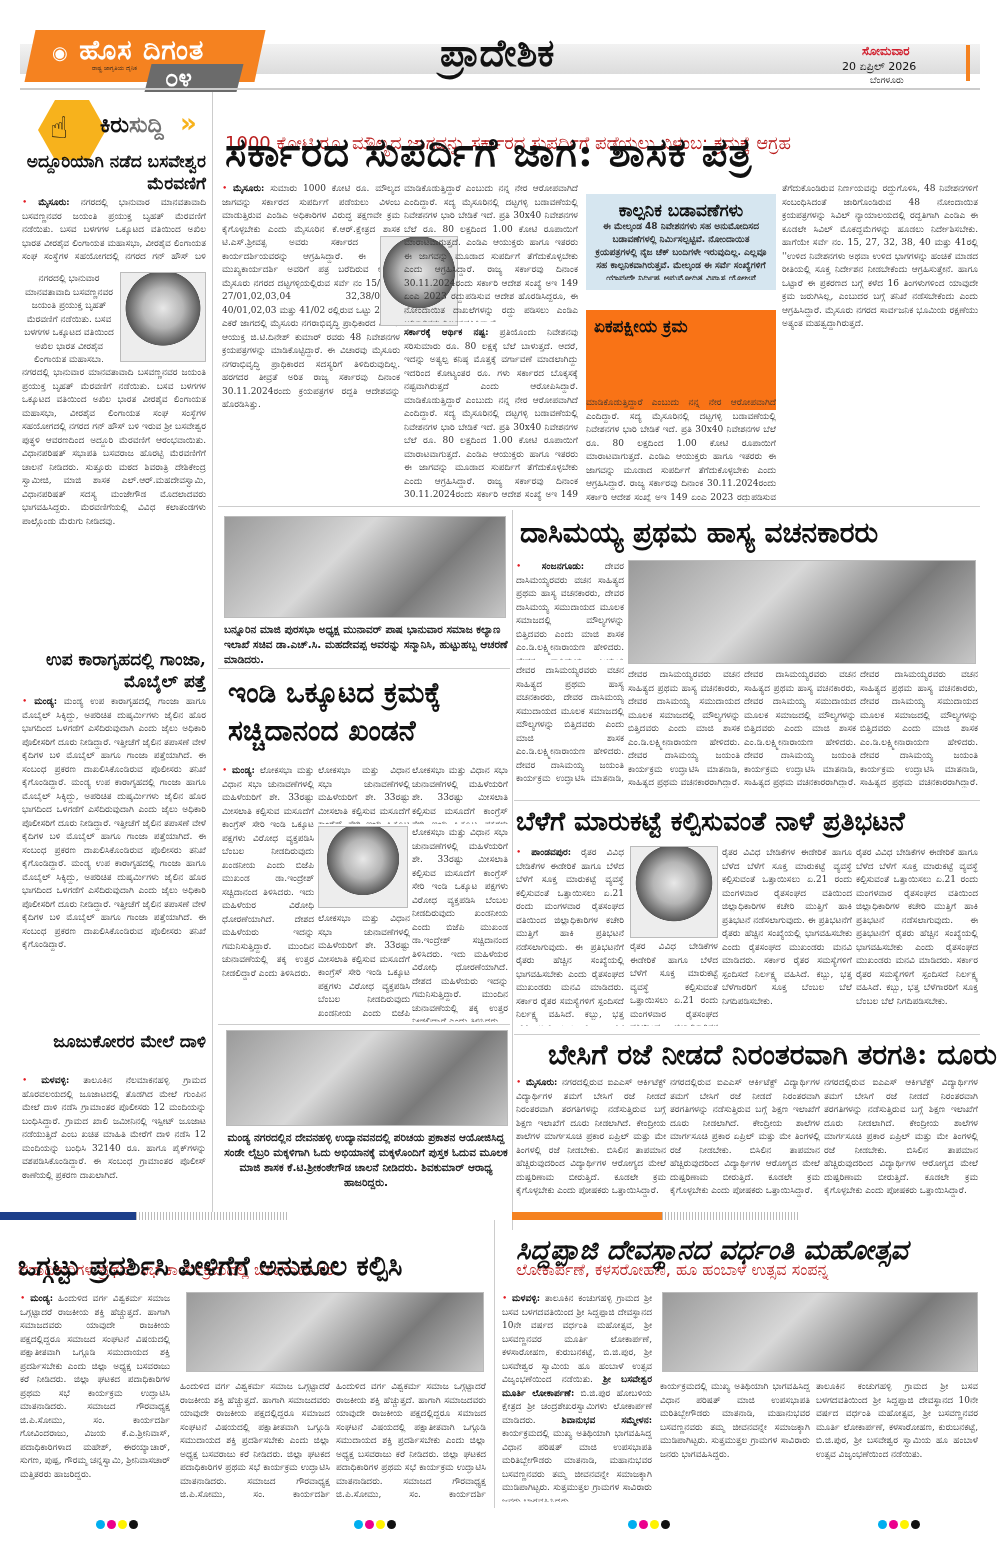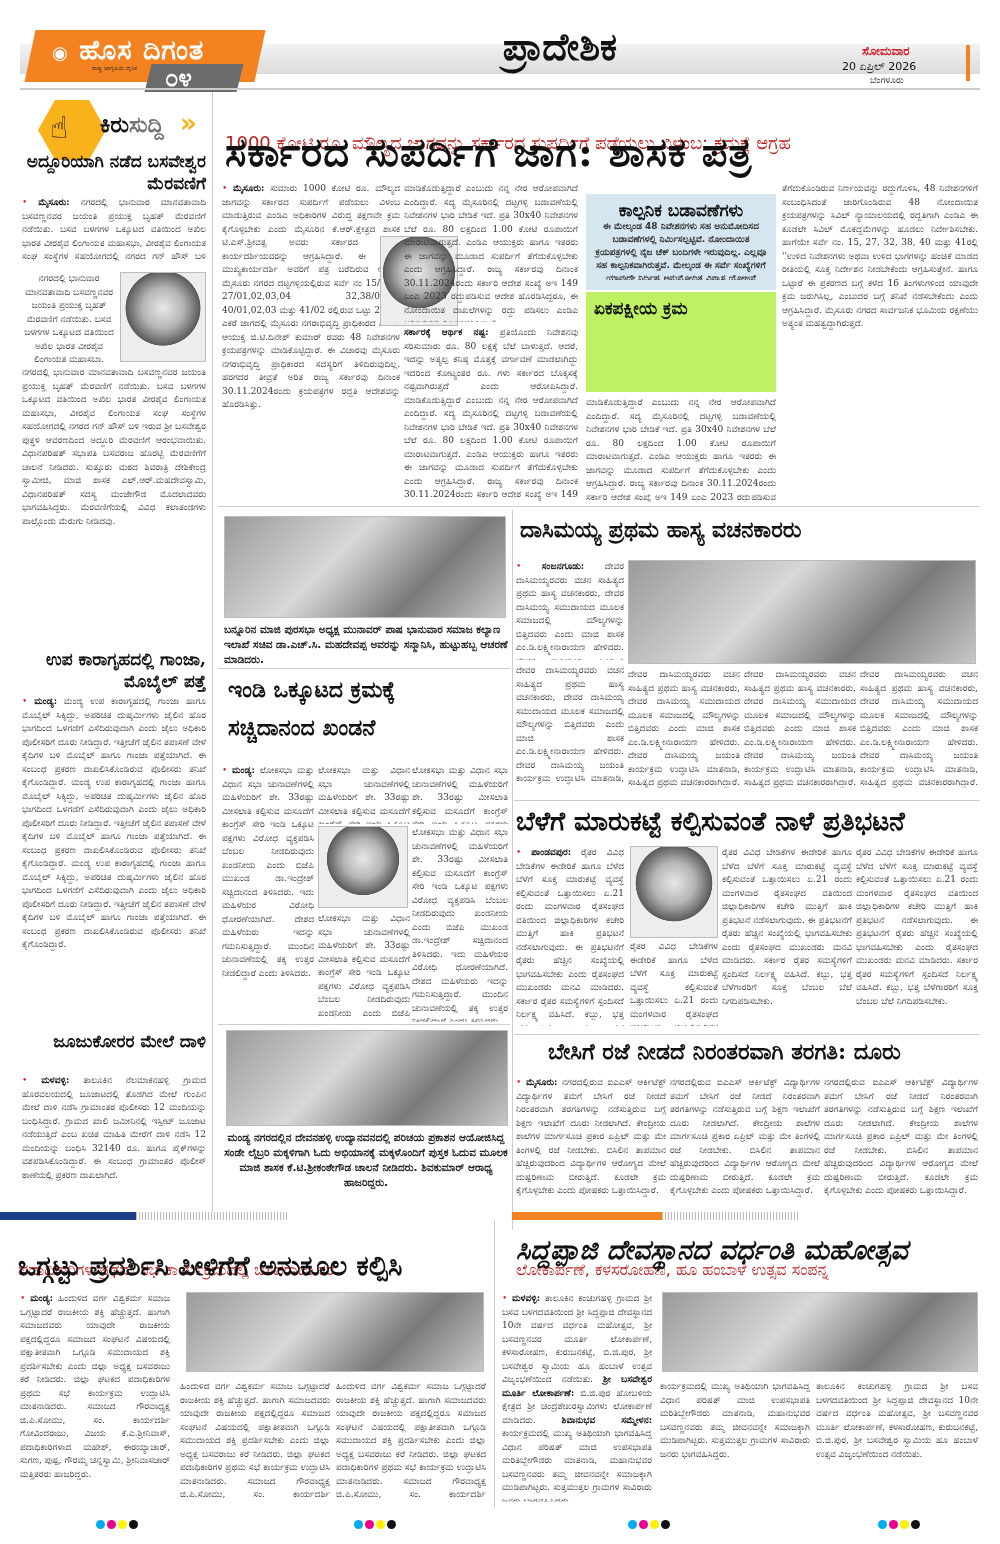--- a/index.html
+++ b/index.html
@@ -4,45 +4,45 @@
 <style>
   * { box-sizing: border-box; margin: 0; padding: 0; }
   body { width: 1000px; height: 1544px; background: #fff; font-family: "DejaVu Sans", sans-serif; color: #111; position: relative; overflow: hidden; }
   .abs { position: absolute; }
   .masthead-bar { left: 20px; top: 44px; width: 960px; height: 30px; background: linear-gradient(#f2f2f2,#dcdcdc); }
   .logo-box { left: 30px; top: 30px; width: 230px; height: 52px; background: #f58220; transform: skewX(-12deg); }
   .logo-text { left: 52px; top: 34px; font-size: 27px; font-weight: bold; color: #fff; letter-spacing: 1px; }
   .logo-sub { left: 92px; top: 64px; font-size: 6px; color: #222; }
   .page-no-box { left: 148px; top: 64px; width: 92px; height: 28px; background: #6b6b6b; transform: skewX(-14deg); }
   .page-no { left: 165px; top: 64px; font-size: 24px; color: #fff; font-weight: bold; }
-  .section-title { left: 440px; top: 24px; width: 240px; text-align: center; font-size: 38px; font-weight: bold; color: #111; font-family: "DejaVu Serif", serif; }
+  .section-title { left: 440px; top: 30px; width: 240px; font-size: 38px; font-weight: bold; color: #111; font-family: "DejaVu Serif", serif; }
   .day { left: 862px; top: 44px; font-size: 12px; color: #d1202e; font-weight: bold; }
   .date { left: 842px; top: 60px; font-size: 11px; }
   .city { left: 870px; top: 75px; font-size: 9px; }
   .orange-rule { left: 966px; top: 45px; width: 4px; height: 36px; background: #f58220; }
   .top-rule { left: 20px; top: 88px; width: 960px; height: 2px; background: #ccc; }
   .vrule { background: #ccc; width: 1px; }
   .hrule { background: #ccc; height: 1px; }
   .col-text { font-size: 9px; line-height: 13.5px; color: #333; text-align: justify; overflow: hidden; font-family: "DejaVu Serif", serif; }
   .col-text .dateline { color: #111; font-weight: bold; }
   .col-text .dot { color: #e31b23; }
   .kiru-badge { left: 38px; top: 100px; width: 68px; height: 60px; background: #f7b21c; clip-path: polygon(25% 0,75% 0,100% 50%,75% 100%,25% 100%,0 50%); }
   .kiru-hand { left: 50px; top: 110px; font-size: 30px; }
   .kiru-label { left: 100px; top: 112px; font-size: 22px; font-weight: bold; }
   .kiru-label .red { color: #737373; }
   .kiru-arrows { left: 180px; top: 108px; font-size: 26px; color: #f7b21c; font-weight: bold; }
   .side-head { font-size: 17px; font-weight: bold; text-align: right; line-height: 22px; font-family: "DejaVu Serif", serif; }
   .deck { font-size: 18px; color: #b91c1c; font-family: "DejaVu Sans", sans-serif; white-space: nowrap; margin-top: 32px; }
   .big-head { font-size: 40px; font-weight: bold; color: #111; letter-spacing: 1px; white-space: nowrap; font-family: "DejaVu Serif", serif; }
-  .head2 { font-size: 22px; font-weight: bold; color: #111; white-space: nowrap; font-family: "DejaVu Serif", serif; }
+  .head2 { font-size: 28px; font-weight: bold; color: #111; white-space: nowrap; font-family: "DejaVu Serif", serif; }
   .photo { background: linear-gradient(135deg,#9a9a9a,#d8d8d8 40%,#7a7a7a 70%,#c8c8c8); border: 1px solid #bbb; }
   .photo.portrait { background: radial-gradient(circle at 50% 40%,#e8e8e8 0,#b5b5b5 30%,#5a5a5a 55%,#ededed 56%); }
   .caption { font-size: 10.5px; line-height: 15px; font-weight: bold; color: #222; font-family: "DejaVu Sans", sans-serif; }
   .box-blue { background: #d6e6f0; text-align: center; }
-  .box-peach { background: #bef264; }
+  .box-peach { background: #f97316; margin-top: 18px; }
   .box-title { font-size: 17px; font-weight: bold; color: #111; font-family: "DejaVu Serif", serif; }
   .box-body { font-size: 9px; line-height: 13px; color: #333; font-weight: bold; }
   .subhead-bold { font-weight: bold; color: #111; }
   .blue-bar { background: #1d3f8a; height: 8px; }
   .orange-bar { background: #f58220; height: 8px; }
   .hatch { height: 8px; background: repeating-linear-gradient(90deg,#bbb 0 1px,#fff 1px 3px); }
   .reg-dots { display: flex; gap: 2px; }
   .reg-dots span { width: 9px; height: 9px; border-radius: 50%; display: inline-block; }
 </style>
 </head>

